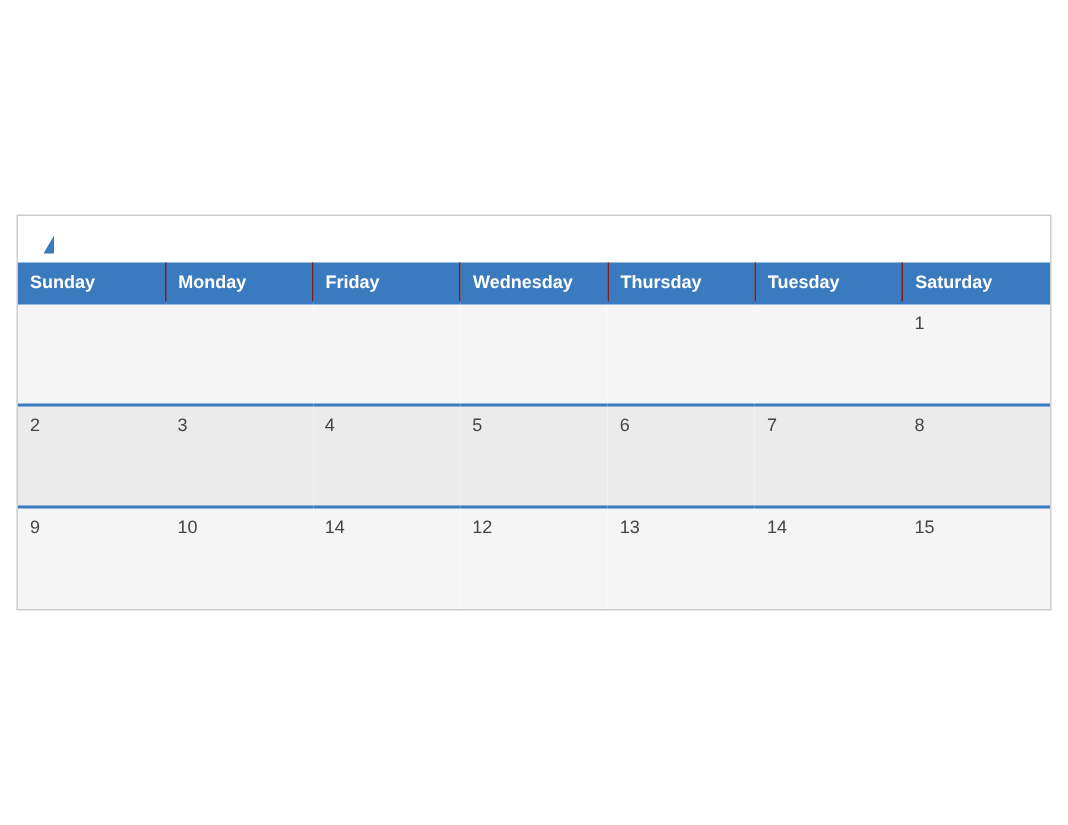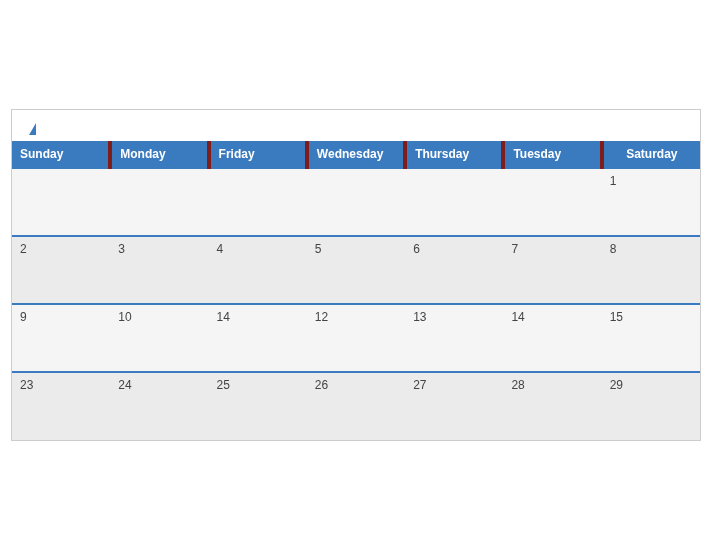--- a/index.html
+++ b/index.html
@@ -63,25 +63,24 @@
       width: 100%;
       border-collapse: collapse;
     }
     .calendar-grid thead tr th {
       background: #3a7abf;
       color: #fff;
       font-size: 12px;
       font-weight: bold;
       padding: 6px 8px;
       text-align: left;
-      border-right: 4px solid #7f1d1d;
+      border-right: 1px solid #7f1d1d;
     }
     .calendar-grid thead tr th:last-child {
       border-right: none;
-      text-align: center;
     }
     .calendar-grid tbody tr {
       height: 68px;
     }
     .calendar-grid tbody tr td {
       vertical-align: top;
       padding: 5px 8px;
       font-size: 12px;
       color: #333;
       border-top: 2px solid #3a7abf;
@@ -150,24 +149,15 @@
         </tr>
         <tr>
           <td><span class="day-number">9</span></td>
           <td><span class="day-number">10</span></td>
           <td><span class="day-number">14</span></td>
           <td><span class="day-number">12</span></td>
           <td><span class="day-number">13</span></td>
           <td><span class="day-number">14</span></td>
           <td><span class="day-number">15</span></td>
         </tr>
-        <tr>
-          <td><span class="day-number">23</span></td>
-          <td><span class="day-number">24</span></td>
-          <td><span class="day-number">25</span></td>
-          <td><span class="day-number">26</span></td>
-          <td><span class="day-number">27</span></td>
-          <td><span class="day-number">28</span></td>
-          <td><span class="day-number">29</span></td>
-        </tr>
       </tbody>
   </table>
 </div>
 
 </body></html>

